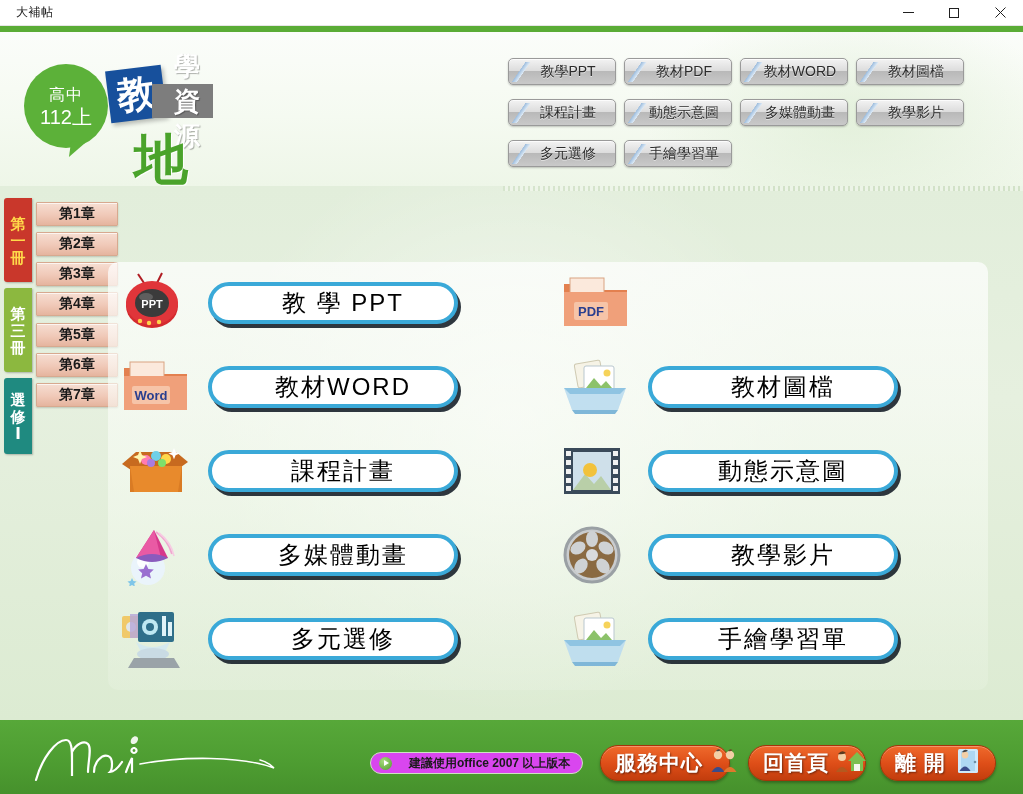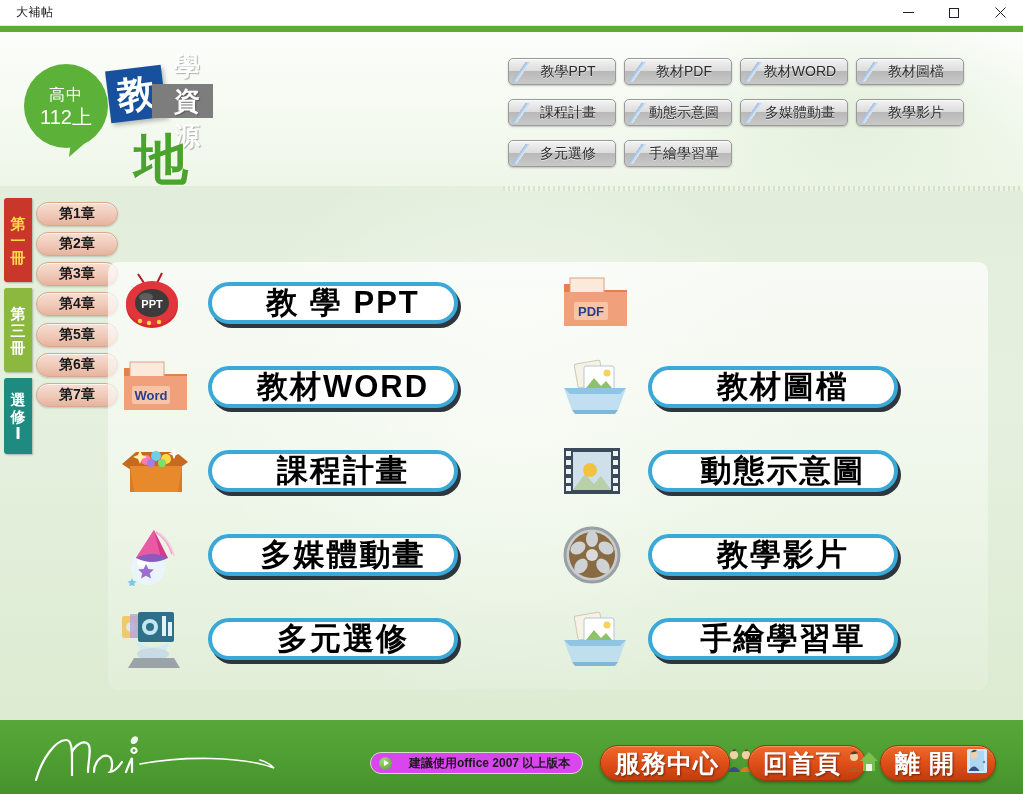--- a/index.html
+++ b/index.html
@@ -156,21 +156,21 @@
     color: #fff; text-align: center;
     display: flex; flex-direction: column; align-items: center; justify-content: center;
     font-size: 15px; line-height: 17px; font-weight: 700;
     box-shadow: 1px 1px 2px rgba(0,0,0,.25);
     cursor: pointer;
   }
   .vol-tab .v-ch { display:block; }
   .chap-btn {
     position: absolute; left: 32px;
     width: 82px; height: 24px;
-    border-radius: 12px;
+    border-radius: 1px;
     background: linear-gradient(180deg,#f6ded2 0%, #f0c9b8 55%, #e5b49e 100%);
     border: 1px solid #d7a98f;
     box-shadow: 0 1px 2px rgba(0,0,0,.18), inset 0 1px 0 rgba(255,255,255,.7);
     display:flex; align-items:center; justify-content:center;
     font-size: 14px; color: #1a1a1a; font-weight: 700;
     cursor: pointer;
   }
 
   
   .panel {
@@ -191,21 +191,21 @@
     position: absolute; left: 100px; top: 10px;
     width: 250px; height: 42px;
     border-radius: 21px;
     background: #ffffff;
     border: 4px solid #3aa9d8;
     box-shadow: 3px 4px 0 rgba(10,20,30,.85);
     display: flex; align-items: center; justify-content: center;
     cursor: pointer;
   }
   .pill-label {
-    font-size: 31px; font-weight: 700; color: #000; letter-spacing: 2px;
+    font-size: 24px; font-weight: 400; color: #000; letter-spacing: 2px;
     white-space: nowrap;
     margin-left: 20px;
   }
   .ico {
     position: absolute; left: 8px; top: 0px;
     width: 82px; height: 62px;
     z-index: 3;
   }
 
   
@@ -242,21 +242,21 @@
     position: absolute; top: 745px; height: 36px;
     border-radius: 18px;
     background: linear-gradient(180deg,#ef6a2c 0%, #de4e18 52%, #c23d0d 100%);
     border: 1px solid #a63409;
     box-shadow: 0 2px 3px rgba(0,0,0,.3), inset 0 1px 0 rgba(255,255,255,.3);
     display: flex; align-items: center; gap: 6px;
     padding: 0 10px 0 14px;
     cursor: pointer;
   }
   .fbtn .fbtn-label {
-    color:#fff; font-size: 25px; font-weight: 700; letter-spacing: 1px;
+    color:#fff; font-size: 21px; font-weight: 700; letter-spacing: 1px;
     text-shadow: 1px 1px 2px rgba(0,0,0,.45);
     white-space: nowrap;
   }
   #btn-service { left: 600px; width: 130px; }
   #btn-home    { left: 748px; width: 118px; }
   #btn-exit    { left: 880px; width: 116px; }
 </style>
 </head>
 <body>
 

